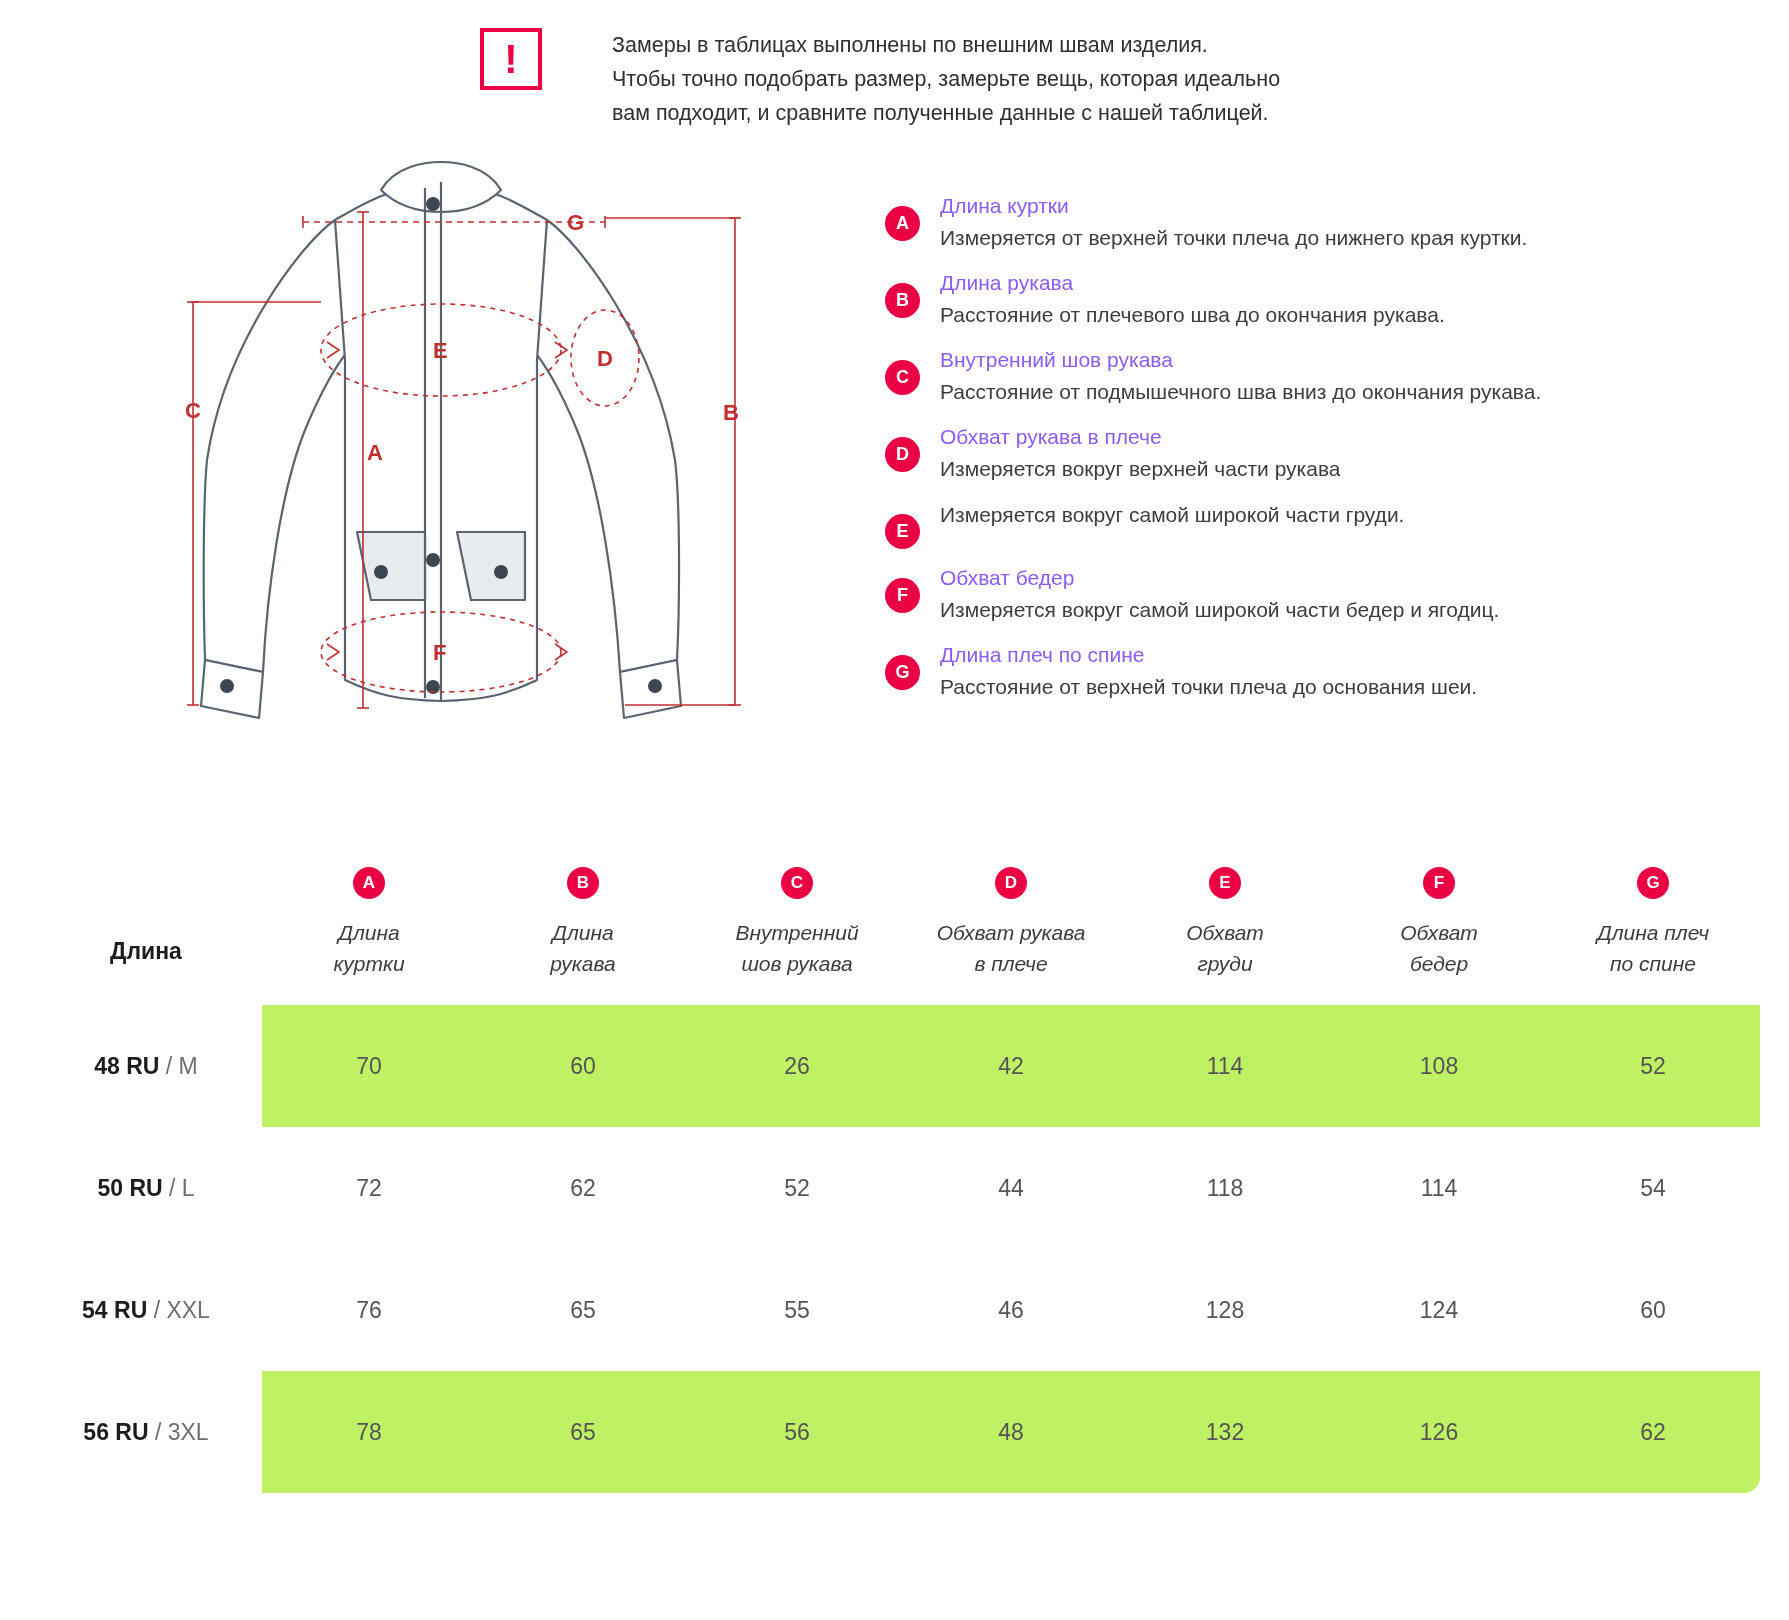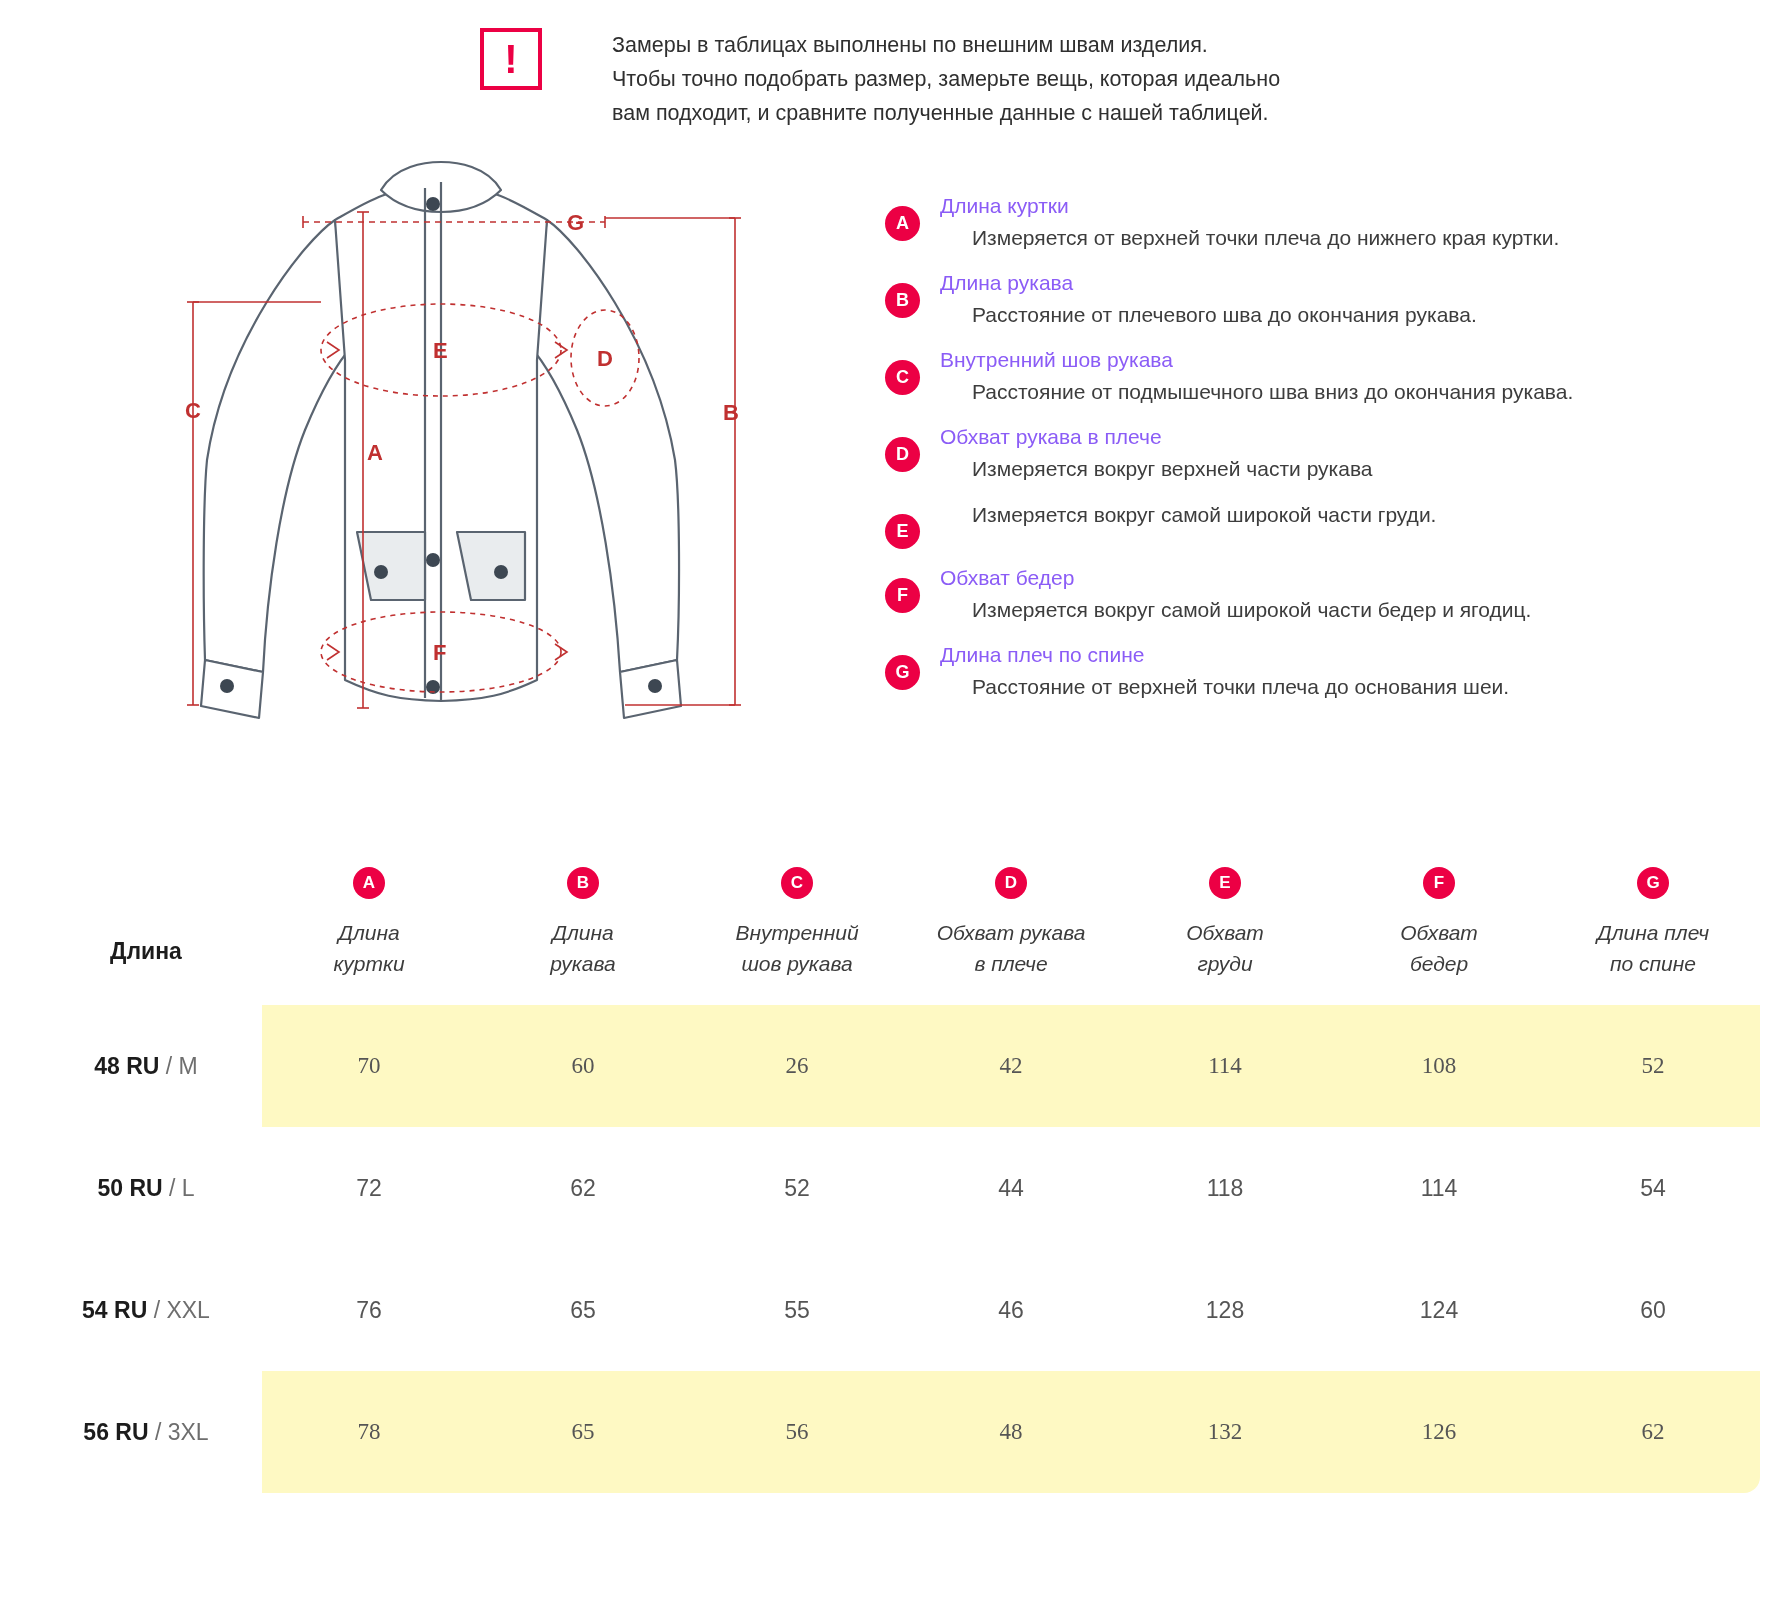--- a/index.html
+++ b/index.html
@@ -91,21 +91,20 @@
   .legend-title {
     font-size: 21px;
     font-weight: normal;
     color: #8b5cf6;
     line-height: 31px;
   }
   .legend-desc {
     font-size: 21px;
     color: #3d3d3d;
     line-height: 33px;
-    margin-left: 32px;
   }
 
   
   .table-wrap {
     position: absolute;
     left: 30px;
     top: 845px;
     width: 1730px;
     background: #ffffff;
     border-radius: 16px;
@@ -148,21 +147,21 @@
   }
   .th-size {
     font-size: 23px;
     font-weight: bold;
     color: #1c1c1c;
     padding-top: 78px;
     vertical-align: middle;
   }
 
   tbody tr { height: 122px; }
-  tbody tr.shaded td.value-cell { background: #fef9c3; font-family: Liberation Serif, serif; }
+  tbody tr.shaded td.value-cell { background: #bef264; }
   tbody tr.shaded td.size-cell { background: #ffffff; }
   td.size-cell {
     font-size: 23px;
     color: #6e6e6e;
     font-weight: normal;
     text-align: center;
   }
   td.size-cell b {
     color: #1c1c1c;
     font-weight: bold;

